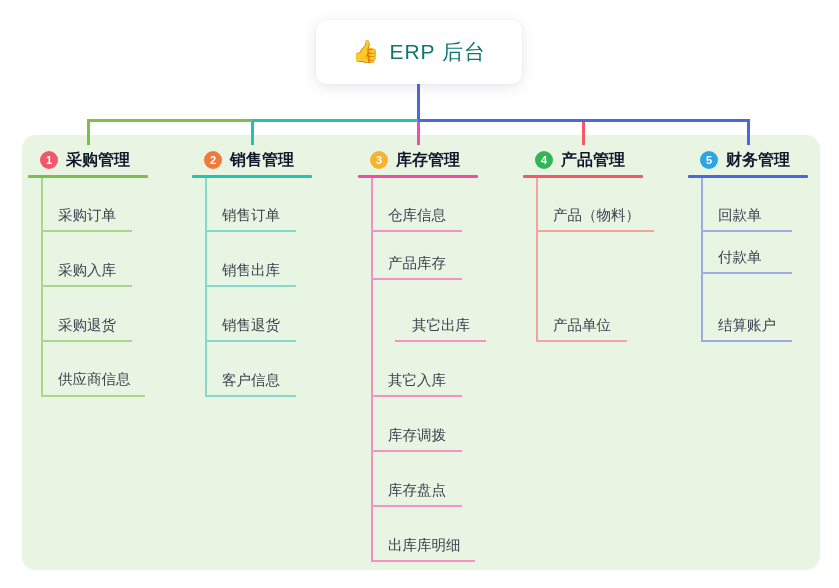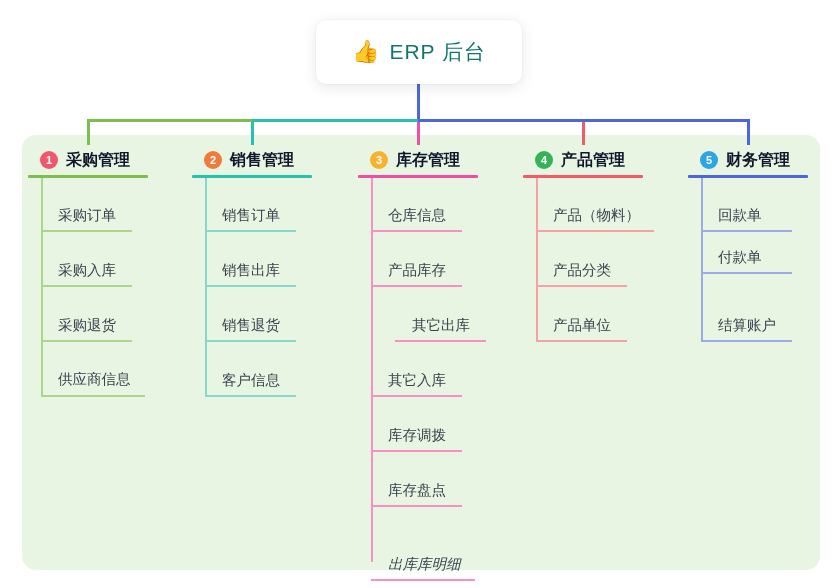--- a/index.html
+++ b/index.html
@@ -83,36 +83,35 @@
         <div class="child" style="top: 217px; border-bottom-color: rgb(132, 217, 204);">客户信息</div>
       </div>
       <div class="branch" style="left: 358px; top: 148px;">
         <div class="branch-label">
           <span class="badge" style="background: rgb(247, 179, 47);">3</span>
           <span class="branch-title">库存管理</span>
         </div>
         <div class="branch-underline" style="background: rgb(238, 79, 164);"></div>
         <div class="branch-vline" style="height: 384px; background: rgb(245, 145, 197);"></div>
         <div class="child" style="top: 52px; border-bottom-color: rgb(245, 145, 197);">仓库信息</div>
-        <div class="child" style="top: 107px; border-bottom-color: rgb(245, 145, 197);">产品库存</div>
+        <div class="child" style="top: 100px; border-bottom-color: rgb(245, 145, 197);">产品库存</div>
         <div class="child" style="top: 162px; border-bottom-color: rgb(245, 145, 197); margin-left: 24px;">其它出库</div>
         <div class="child" style="top: 217px; border-bottom-color: rgb(245, 145, 197);">其它入库</div>
         <div class="child" style="top: 272px; border-bottom-color: rgb(245, 145, 197);">库存调拨</div>
         <div class="child" style="top: 327px; border-bottom-color: rgb(245, 145, 197);">库存盘点</div>
-        <div class="child" style="top: 401px; border-bottom-color: rgb(245, 145, 197); font-style: italic;">出库库明细</div>
+        <div class="child" style="top: 382px; border-bottom-color: rgb(245, 145, 197);">出库库明细</div>
       </div>
       <div class="branch" style="left: 523px; top: 148px;">
         <div class="branch-label">
           <span class="badge" style="background: rgb(53, 180, 87);">4</span>
           <span class="branch-title">产品管理</span>
         </div>
         <div class="branch-underline" style="background: rgb(242, 91, 102);"></div>
         <div class="branch-vline" style="height: 164px; background: rgb(247, 160, 165);"></div>
         <div class="child" style="top: 52px; border-bottom-color: rgb(247, 160, 165);">产品（物料）</div>
-        <div class="child" style="top: 107px; border-bottom-color: rgb(247, 160, 165);">产品分类</div>
         <div class="child" style="top: 162px; border-bottom-color: rgb(247, 160, 165);">产品单位</div>
       </div>
       <div class="branch" style="left: 688px; top: 148px;">
         <div class="branch-label">
           <span class="badge" style="background: rgb(43, 166, 226);">5</span>
           <span class="branch-title">财务管理</span>
         </div>
         <div class="branch-underline" style="background: rgb(74, 104, 217);"></div>
         <div class="branch-vline" style="height: 164px; background: rgb(154, 171, 230);"></div>
         <div class="child" style="top: 52px; border-bottom-color: rgb(154, 171, 230);">回款单</div>

